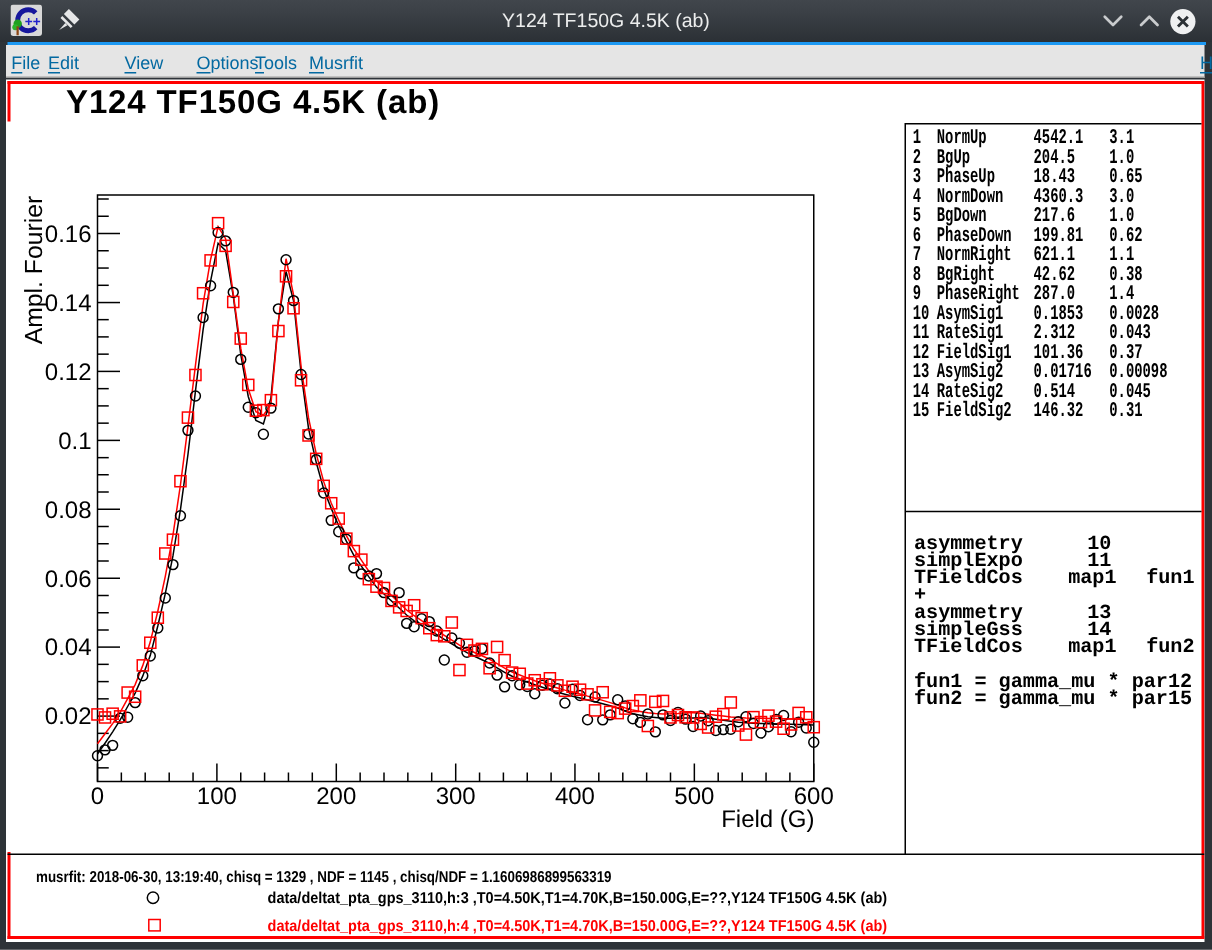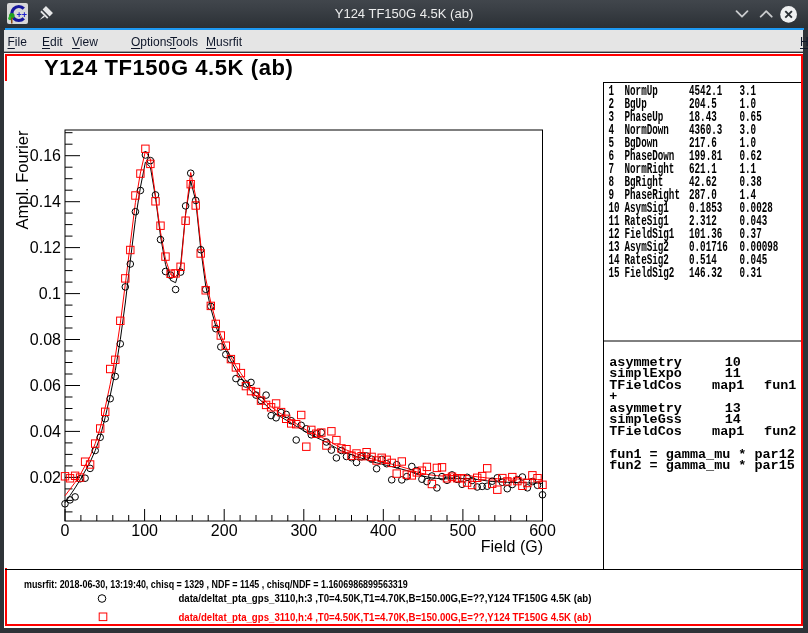--- a/index.html
+++ b/index.html
@@ -4,21 +4,21 @@
 <style>
   * { margin:0; padding:0; box-sizing:border-box; }
   html,body { width:808px; height:633px; overflow:hidden; background:#2e3338; }
   .titlebar { position:absolute; left:0; top:0; width:808px; height:28px;
     background:linear-gradient(#41464c 0%, #3b4046 30%, #2b3035 100%); }
   .titletext { position:absolute; left:0; top:0; width:808px; text-align:center; line-height:27px;
     color:#eceded; font-family:"Liberation Sans", sans-serif; font-size:13px; }
   .accent { position:absolute; left:5px; top:28px; width:799px; height:2px; background:#1d99f3; }
   .menubar { position:absolute; left:4px; top:30px; width:799px; height:22px; background:#e5e5e5;
     border-bottom:1px solid #9d9d9d;
-    font-family:"Liberation Sans", sans-serif; font-size:12px; color:#0f172a; }
+    font-family:"Liberation Sans", sans-serif; font-size:12px; color:#0369a1; }
   .menubar span { position:absolute; top:4.5px; }
   .menubar u { text-decoration:underline; text-underline-offset:2px; }
   .canvas { position:absolute; left:4px; top:53px; width:799px; height:575px; background:#fff; }
   svg.main { position:absolute; left:0; top:0; }
 </style>
 </head>
 <body>
 <div class="titlebar">
   <div class="titletext">Y124 TF150G 4.5K (ab)</div>
   <svg width="21" height="21" style="position:absolute;left:7px;top:3px">
@@ -41,22 +41,22 @@
       <path d="M16.5 8.2 L22 13.7 L27.5 8.2"></path>
       <path d="M40.7 13.7 L46.2 8.2 L51.7 13.7"></path>
     </g>
     <circle cx="68.6" cy="11.4" r="8.4" fill="#eff0f1"></circle>
     <path d="M65.3 8.1 L71.9 14.7 M71.9 8.1 L65.3 14.7" stroke="#2b3035" stroke-width="1.9" fill="none"></path>
   </svg>
 </div>
 <div class="accent"></div>
 <div class="menubar">
   <span style="left:3.5px"><u>F</u>ile</span>
-  <span style="left:38px"><u>E</u>dit</span>
-  <span style="left:68px"><u>V</u>iew</span>
+  <span style="left:28px"><u>E</u>dit</span>
+  <span style="left:79px"><u>V</u>iew</span>
   <span style="left:127px"><u>O</u>ptions</span>
   <span style="left:166px"><u>T</u>ools</span>
   <span style="left:202px"><u>M</u>usrfit</span>
   <span style="left:796px"><u>H</u>elp</span>
 </div>
 <div class="canvas">
 <svg class="main" width="799" height="575" viewBox="4 53 799 575">
 <rect x="65.0" y="130.0" width="477.5" height="391.0" fill="none" stroke="#000" stroke-width="1"></rect>
 <g stroke="#000" stroke-width="1">
         <line x1="65.0" y1="521.0" x2="65.0" y2="509.0"></line>

